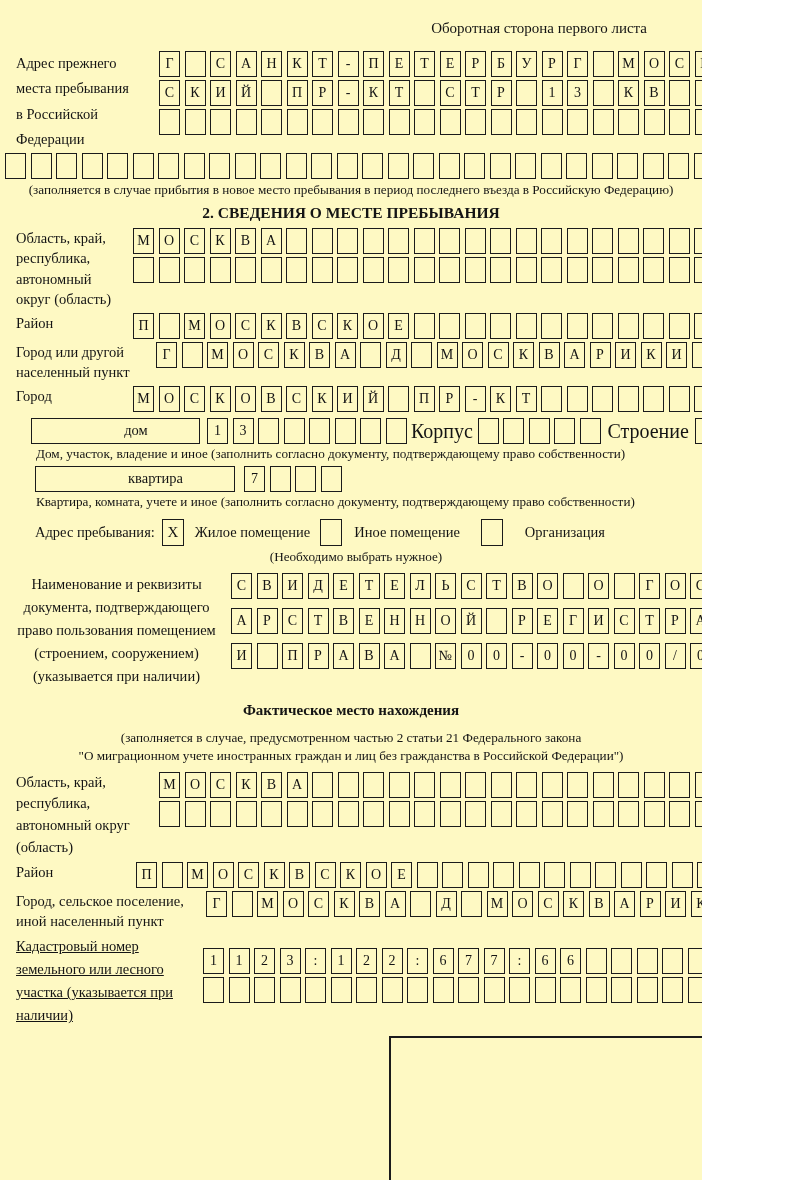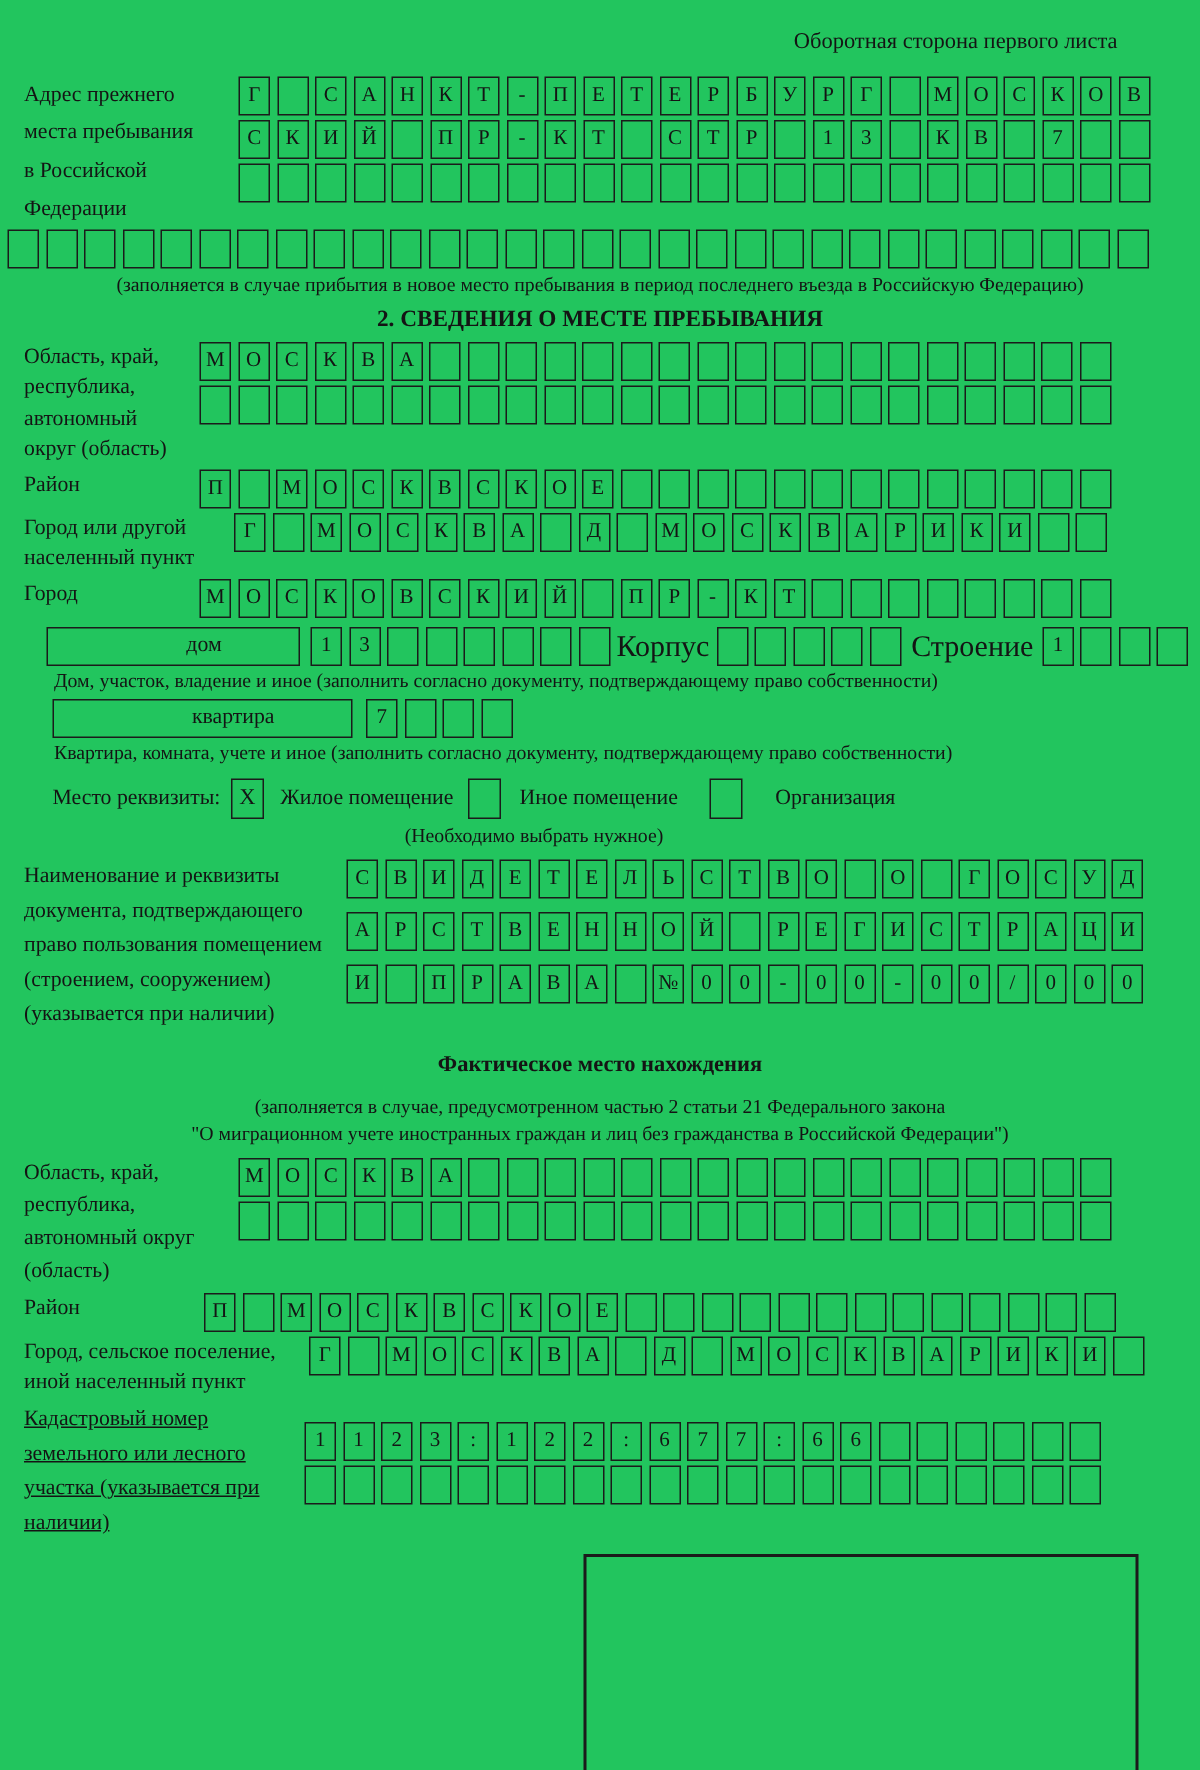--- a/index.html
+++ b/index.html
@@ -1,18 +1,18 @@
 <!DOCTYPE html>
 <html><head>
 <meta charset="utf-8">
 <style>
   * { box-sizing: border-box; margin: 0; padding: 0; }
   html,body { background: #ffffff; }
   body { font-family: "Liberation Serif", serif; color: #141414; }
-  .page { position: relative; width: 800px; height: 1180px; background: #22c55e; overflow: hidden; }
+  .page { position: relative; width: 702px; height: 1180px; background: #fef9c3; overflow: hidden; }
 
   .corner { text-align: right; padding: 20px 55px 0 0; font-size: 15px; }
 
   .fblock { display: flex; align-items: flex-start; margin-left: 16px; }
   .flabel { flex: none; font-size: 14.5px; line-height: 1.5; }
   .frows  { display: flex; flex-direction: column; }
 
   .cellrow { display: flex; margin-bottom: 3px; }
   .cell {
     flex: none; width: 21px; height: 26px; margin-right: 4.5px;
@@ -30,21 +30,21 @@
   .h2 { text-align: center; font-weight: bold; font-size: 15.5px; margin-top: 6px; }
   .h3 { text-align: center; font-weight: bold; font-size: 15px; margin-top: 14px; }
   .subnote { margin-top: 8px; line-height: 1.6; }
 
   
   .lw-addr   { width: 143px; padding-right: 28px; line-height: 1.75; }
   .lw-reg1   { width: 117px; padding-right: 8px;  line-height: 1.42; }
   .lw-dist   { width: 117px; }
   .lw-city1  { width: 140px; padding-right: 10px; line-height: 1.42; }
   .lw-street { width: 117px; }
-  .lw-doc    { width: 215px; padding-right: 14px; line-height: 1.58; }
+  .lw-doc    { width: 215px; padding-right: 14px; line-height: 1.58; text-align: center; }
   .lw-reg2   { width: 143px; padding-right: 12px; line-height: 1.5; }
   .lw-dist2  { width: 120px; }
   .lw-city2  { width: 190px; padding-right: 8px;  line-height: 1.42; }
   .lw-cad    { width: 187px; padding-right: 10px; line-height: 1.6; text-decoration: underline; }
 
   .mt6 { margin-top: 6px; }
   .mt3 { margin-top: 3px; }
   .mt8 { margin-top: 8px; }
 
   .docrows .cellrow { margin-bottom: 9px; }
@@ -383,21 +383,21 @@
     <div class="cellrow" style="margin-bottom:0">
         <span class="cell">7</span>
         <span class="cell"></span>
         <span class="cell"></span>
         <span class="cell"></span>
       </div>
   </div>
   <div class="note leftnote">Квартира, комната, учете и иное (заполнить согласно документу, подтверждающему право собственности)</div>
 
   <div class="stayrow">
-    <span class="slabel">Место реквизиты:</span>
+    <span class="slabel">Адрес пребывания:</span>
     <span class="checkbox">X</span>
     <span class="opt gap1">Жилое помещение</span>
     <span class="checkbox gap3"></span>
     <span class="opt gap2">Иное помещение</span>
     <span class="checkbox gap4"></span>
     <span class="opt gap5">Организация</span>
   </div>
   <div class="note choosenote">(Необходимо выбрать нужное)</div>
 
   <div class="fblock mt8">

